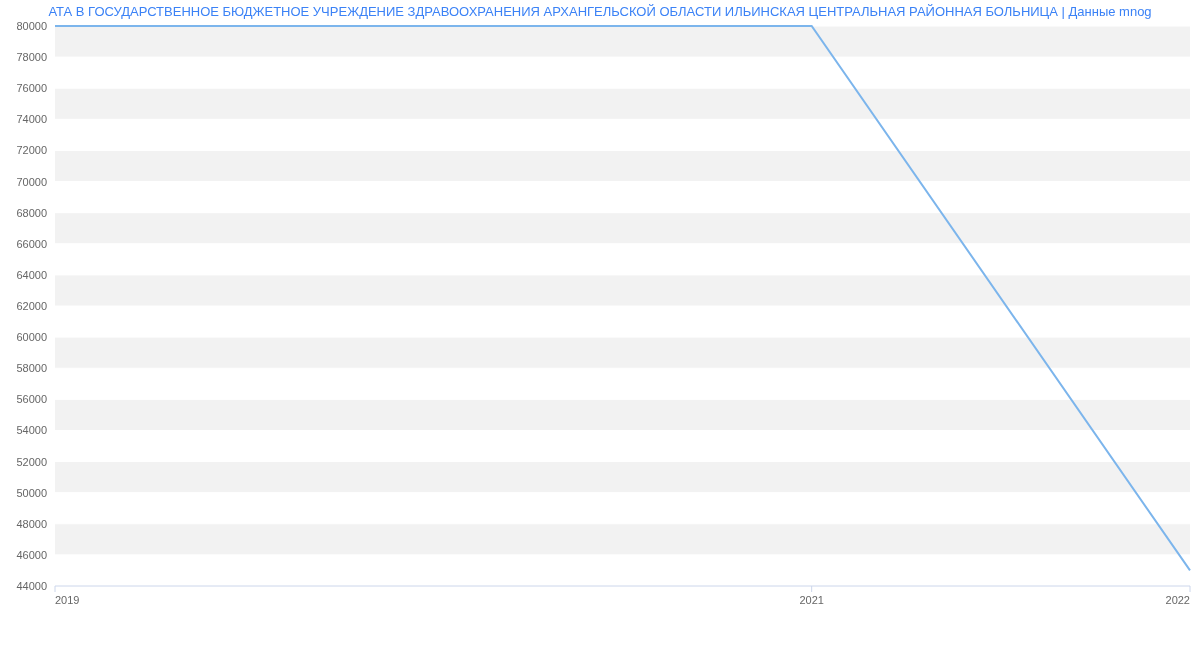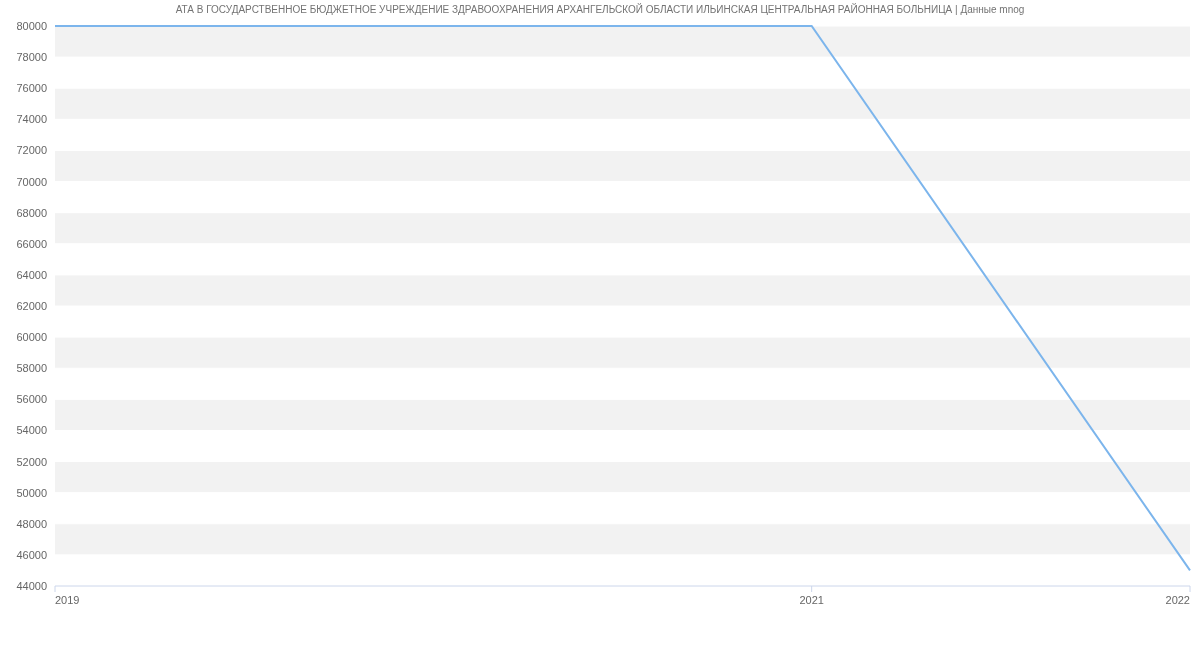--- a/index.html
+++ b/index.html
@@ -4,22 +4,22 @@
 <style>
   * { box-sizing: border-box; }
   html, body {
     margin: 0; padding: 0;
     width: 1200px; height: 650px;
     background: #fff;
     font-family: Arial, Helvetica, sans-serif;
     overflow: hidden;
   }
   .title {
-    font-size: 10px;
-    color: #737373;
+    font-size: 13px;
+    color: #3b82f6;
     text-align: center;
     white-space: nowrap;
     padding-top: 4px;
     height: 22px;
   }
   .chart-area {
     position: relative;
     width: 1200px;
     height: 590px;
   }

